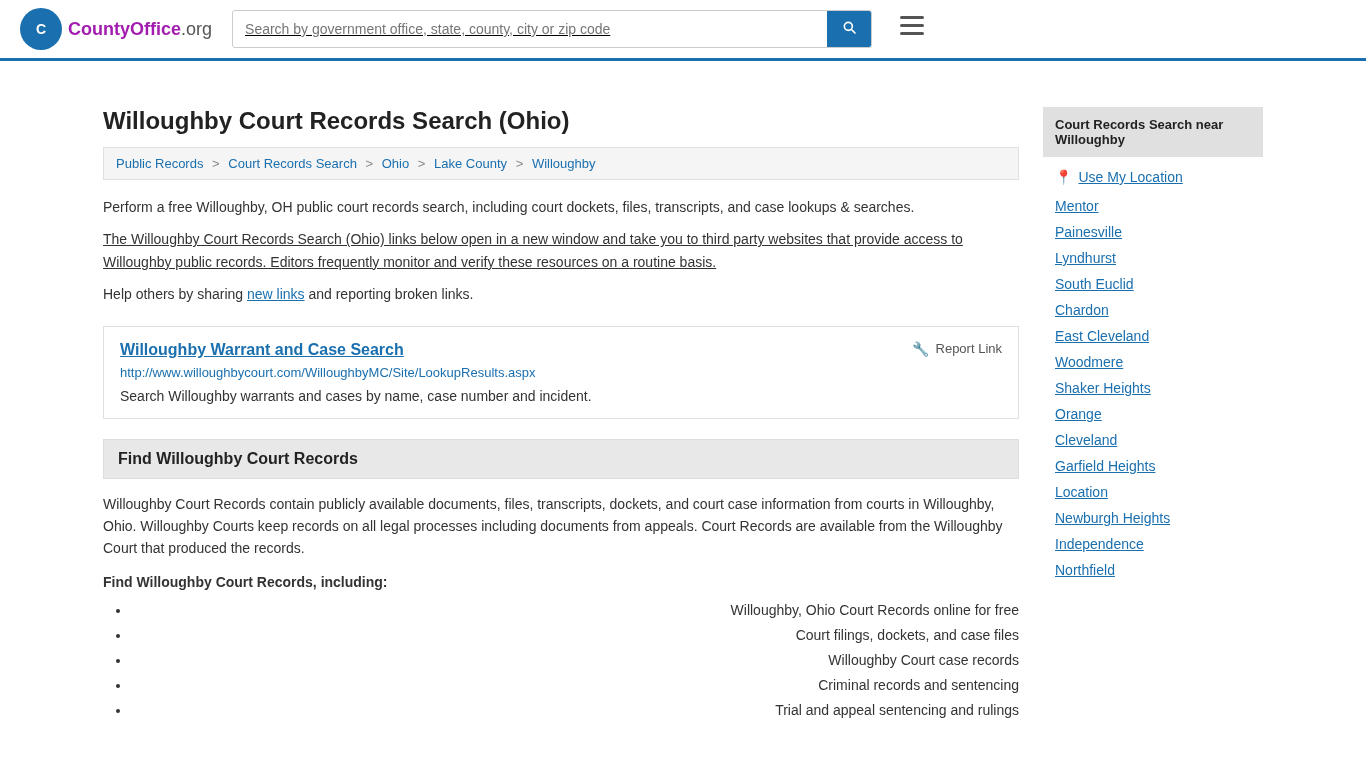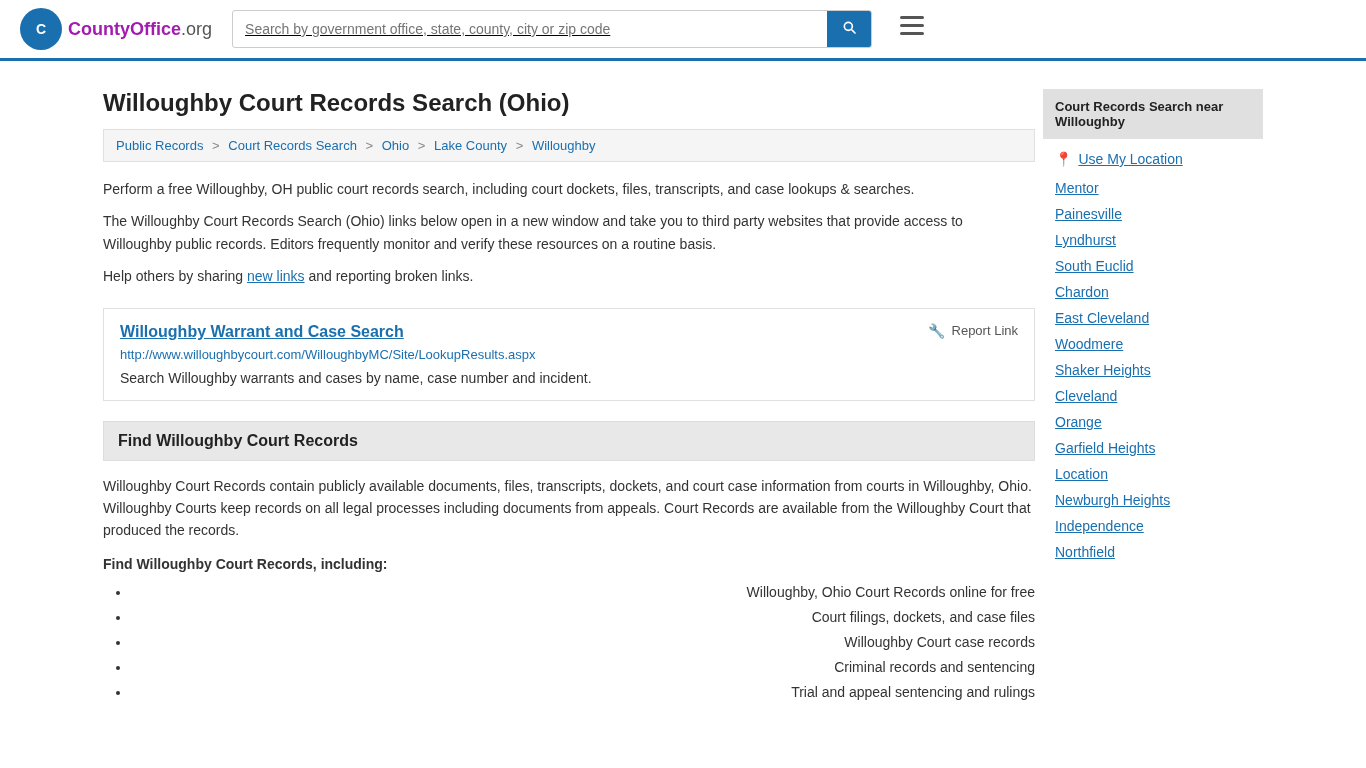--- a/index.html
+++ b/index.html
@@ -72,24 +72,24 @@
       border: none;
       cursor: pointer;
       font-size: 22px;
       color: #555;
       padding: 4px 8px;
     }
 
     
     #main-wrapper {
       max-width: 1200px;
-      margin: 0 auto;
+      margin: 18px auto;
       padding: 28px 20px;
       display: flex;
-      gap: 8px;
+      gap: 24px;
     }
 
     
     #content {
       flex: 1;
     }
     #page-title {
       font-size: 24px;
       font-weight: bold;
       color: #222;
@@ -266,21 +266,21 @@
       <a href="#">Court Records Search</a>
       <span class="sep">&gt;</span>
       <a href="#">Ohio</a>
       <span class="sep">&gt;</span>
       <a href="#">Lake County</a>
       <span class="sep">&gt;</span>
       <a href="#">Willoughby</a>
     </div>
 
     <p id="intro-text">Perform a free Willoughby, OH public court records search, including court dockets, files, transcripts, and case lookups &amp; searches.</p>
-    <p id="intro-text2" style="margin-bottom:10px; line-height:1.6;">The Willoughby Court Records Search (Ohio) links below open in a new window and take you to third party websites that provide access to Willoughby public records. Editors frequently monitor and verify these resources on a routine basis.</p>
+    <p id="intro-text2" style="margin-bottom:10px; line-height:1.6;text-decoration:underline;">The Willoughby Court Records Search (Ohio) links below open in a new window and take you to third party websites that provide access to Willoughby public records. Editors frequently monitor and verify these resources on a routine basis.</p>
 
     <p id="share-text">
       <span>Help others by sharing </span><a href="#">new links</a><span> and reporting broken links.</span>
     </p>
 
     <div id="link-card" class="clearfix">
       <button id="report-link-btn">
         <span style="font-size:14px;">🔧</span>
         <span>Report Link</span>
       </button>
@@ -310,22 +310,22 @@
     </button>
     <div id="sidebar-links">
     <a href="#" class="sidebar-link">Mentor</a>
         <a href="#" class="sidebar-link">Painesville</a>
         <a href="#" class="sidebar-link">Lyndhurst</a>
         <a href="#" class="sidebar-link">South Euclid</a>
         <a href="#" class="sidebar-link">Chardon</a>
         <a href="#" class="sidebar-link">East Cleveland</a>
         <a href="#" class="sidebar-link">Woodmere</a>
         <a href="#" class="sidebar-link">Shaker Heights</a>
+        <a href="#" class="sidebar-link">Orange</a>
         <a href="#" class="sidebar-link">Cleveland</a>
-        <a href="#" class="sidebar-link">Orange</a>
         <a href="#" class="sidebar-link">Garfield Heights</a>
         <a href="#" class="sidebar-link">Location</a>
         <a href="#" class="sidebar-link">Newburgh Heights</a>
         <a href="#" class="sidebar-link">Independence</a>
         <a href="#" class="sidebar-link">Northfield</a>
       </div>
   </div>
 
 </div>
 

